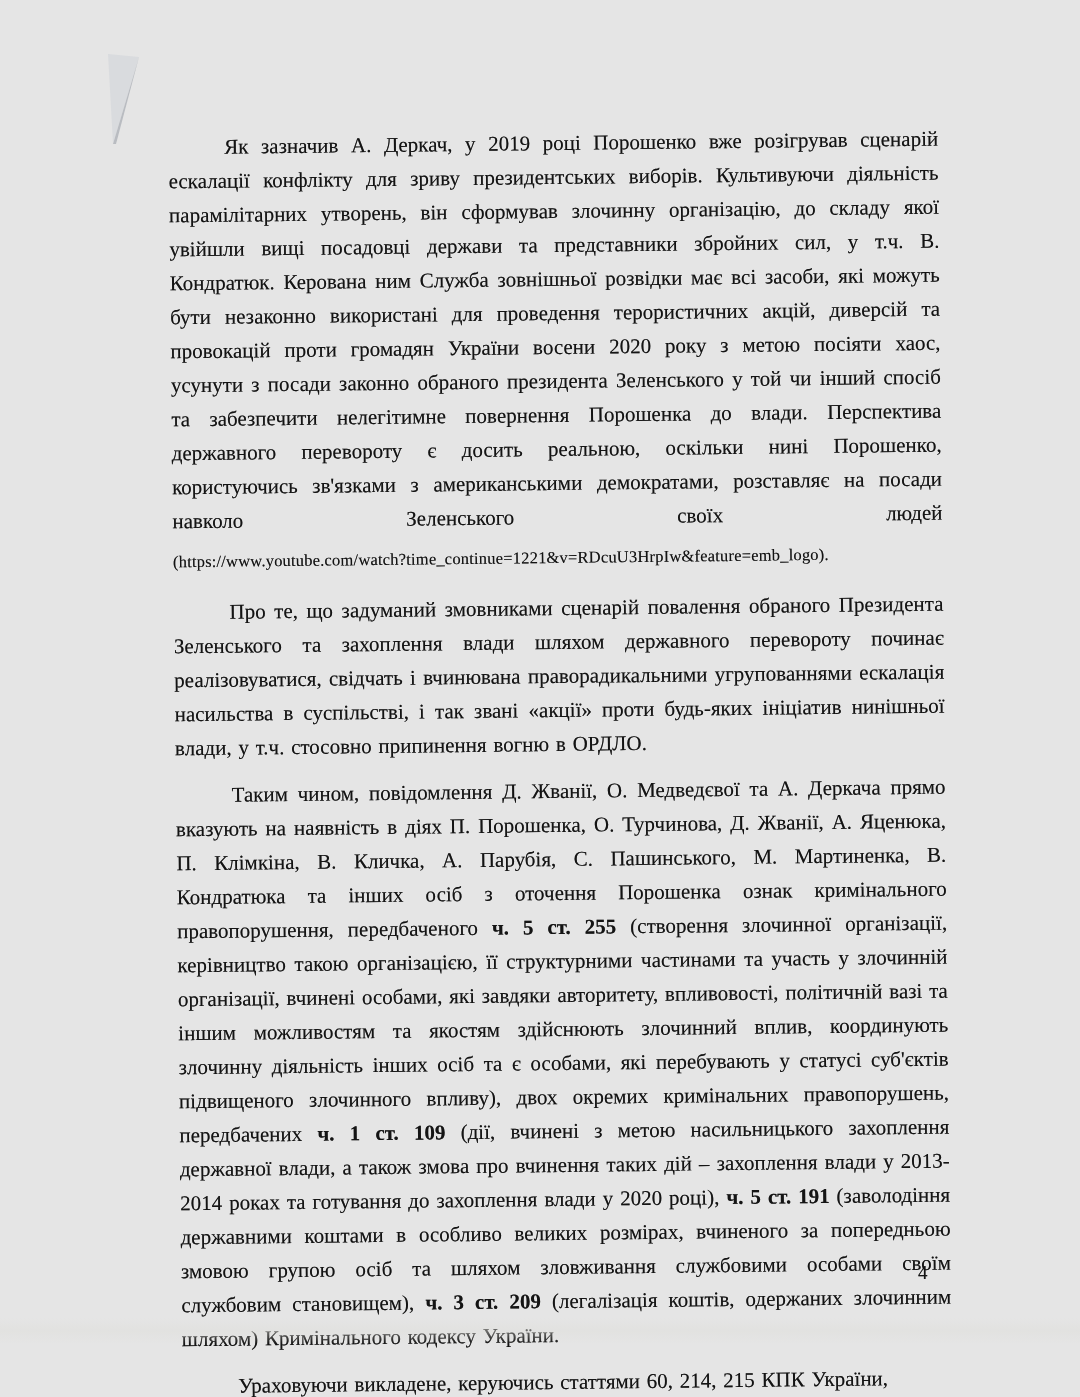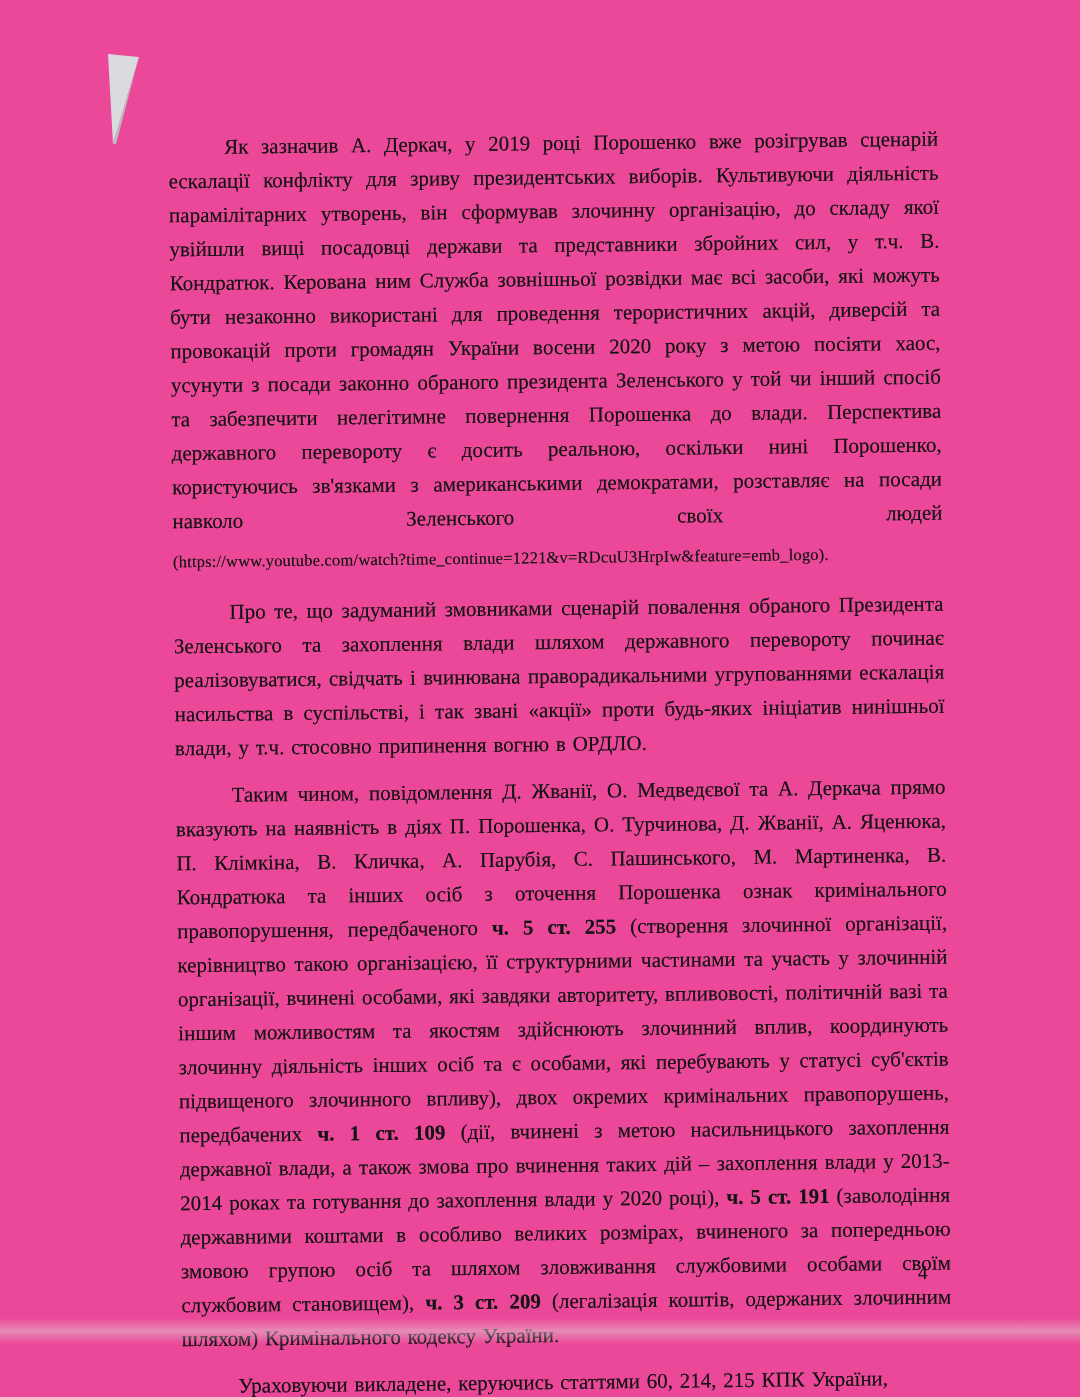--- a/index.html
+++ b/index.html
@@ -4,21 +4,21 @@
 <style>
   html, body {
     margin: 0;
     padding: 0;
     background: #ffffff;
   }
   .page {
     position: relative;
     width: 1080px;
     height: 1397px;
-    background: #ec4899;
+    background: #e5e5e5;
     overflow: hidden;
     font-family: "Liberation Serif", "DejaVu Serif", serif;
     color: #141414;
   }
   
   .corner-mark {
     position: absolute;
     left: 95px;
     top: 48px;
     width: 52px;

